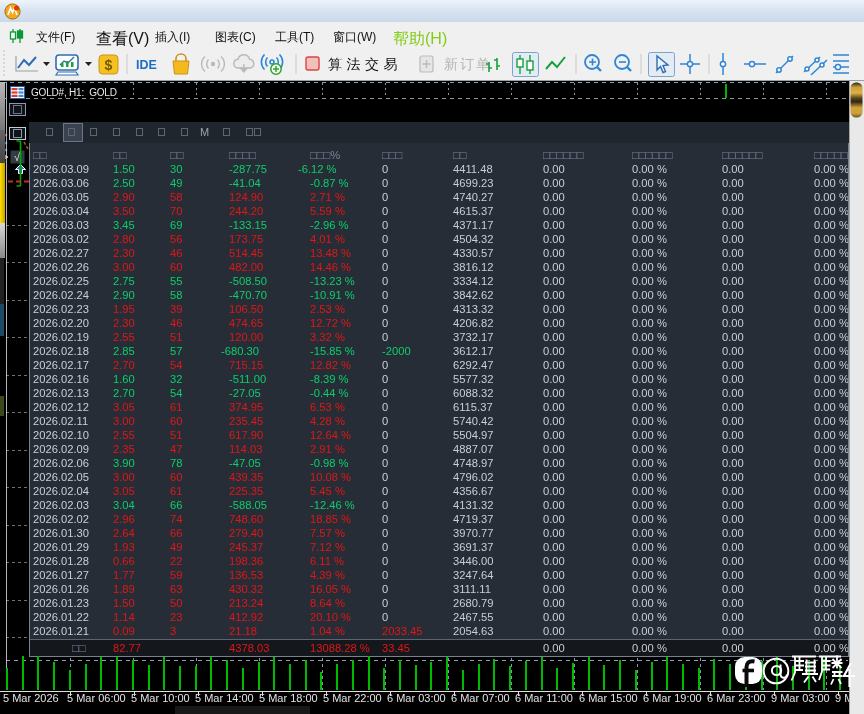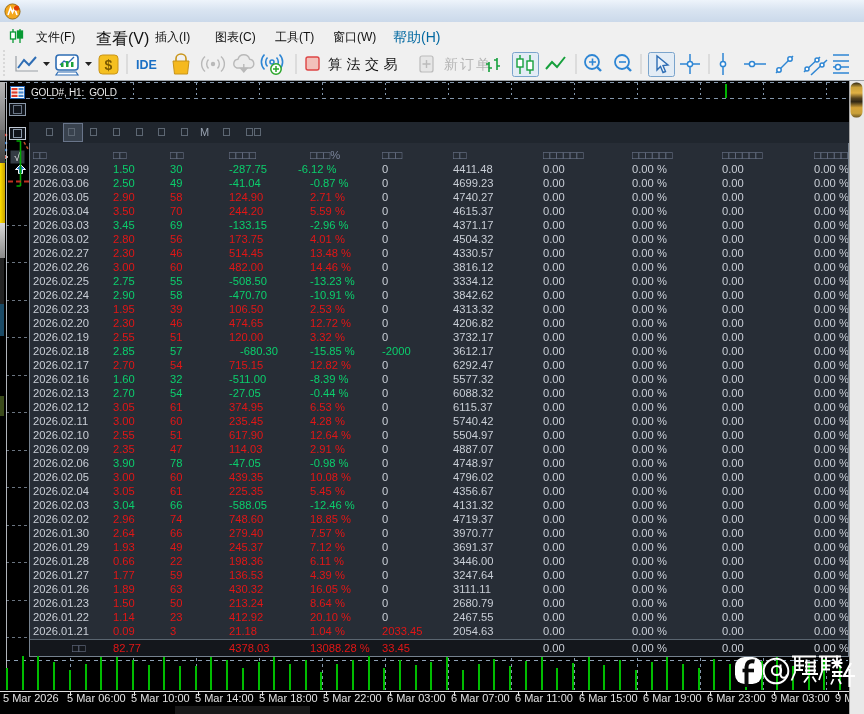--- a/index.html
+++ b/index.html
@@ -21,21 +21,21 @@
       </g>
 <rect x="1.5" y="3" width="5" height="7" fill="#fff" stroke="#089a34" stroke-width="1.3"></rect>
 <rect x="8.5" y="2" width="5" height="7" fill="#089a34" stroke="#089a34" stroke-width="1.3"></rect>
     </svg>
 <div class="ab" style="left:36px;top:29px;font-size:12px;color:#111">文件(F)</div>
 <div class="ab" style="left:96px;top:29px;font-size:16px;color:#111">查看(V)</div>
 <div class="ab" style="left:155px;top:29px;font-size:12px;color:#111">插入(I)</div>
 <div class="ab" style="left:215px;top:29px;font-size:12px;color:#111">图表(C)</div>
 <div class="ab" style="left:275px;top:29px;font-size:12px;color:#111">工具(T)</div>
 <div class="ab" style="left:333px;top:29px;font-size:12px;color:#111">窗口(W)</div>
-<div class="ab" style="left:393px;top:29px;font-size:14px;color:#0369a1">帮助(H)</div>
+<div class="ab" style="left:393px;top:29px;font-size:16px;color:#84cc16">帮助(H)</div>
 <div class="ab" style="left:0;top:48px;width:864px;height:33px;background:#f0f0f0;border-bottom:1px solid #9aa0a6"></div>
 <svg class="ab" style="left:0;top:48px" width="864" height="32" viewBox="0 0 864 32">
 <line x1="127" y1="6" x2="127" y2="26" stroke="#c8c8c8" stroke-width="1"></line>
 <line x1="296" y1="6" x2="296" y2="26" stroke="#c8c8c8" stroke-width="1"></line>
 <line x1="576" y1="6" x2="576" y2="26" stroke="#c8c8c8" stroke-width="1"></line>
 <line x1="641" y1="6" x2="641" y2="26" stroke="#c8c8c8" stroke-width="1"></line>
 <line x1="709" y1="6" x2="709" y2="26" stroke="#c8c8c8" stroke-width="1"></line>
 <line x1="4" y1="2" x2="4" y2="30" stroke="#c0c0c0" stroke-width="1" stroke-dasharray="2,2"></line>
 <path d="M18 20 L24 12 L29 17 L36 9" stroke="#2e6db4" stroke-width="2" fill="none"></path>
 <path d="M16 8 L16 23 L38 23" stroke="#9aa0a6" stroke-width="1.2" fill="none"></path>
@@ -369,21 +369,21 @@
 <div class="ab t11" style="left:280px;top:187px;color:#e21616">3.32 %</div>
 <div class="ab t11" style="left:352px;top:187px;color:#c9ced6">0</div>
 <div class="ab t11" style="left:423px;top:187px;color:#c9ced6">3732.17</div>
 <div class="ab t11" style="left:513px;top:187px;color:#c9ced6">0.00</div>
 <div class="ab t11" style="left:602px;top:187px;color:#c9ced6">0.00 %</div>
 <div class="ab t11" style="left:692px;top:187px;color:#c9ced6">0.00</div>
 <div class="ab t11" style="left:784px;top:187px;color:#c9ced6">0.00 %</div>
 <div class="ab t11" style="left:3px;top:201px;color:#c9ced6">2026.02.18</div>
 <div class="ab t11" style="left:83px;top:201px;color:#0bce6c">2.85</div>
 <div class="ab t11" style="left:140px;top:201px;color:#0bce6c">57</div>
-<div class="ab t11" style="left:210px;top:201px;color:#0bce6c">-680.30</div>
+<div class="ab t11" style="left:191px;top:201px;color:#0bce6c">-680.30</div>
 <div class="ab t11" style="left:280px;top:201px;color:#0bce6c">-15.85 %</div>
 <div class="ab t11" style="left:352px;top:201px;color:#0bce6c">-2000</div>
 <div class="ab t11" style="left:423px;top:201px;color:#c9ced6">3612.17</div>
 <div class="ab t11" style="left:513px;top:201px;color:#c9ced6">0.00</div>
 <div class="ab t11" style="left:602px;top:201px;color:#c9ced6">0.00 %</div>
 <div class="ab t11" style="left:692px;top:201px;color:#c9ced6">0.00</div>
 <div class="ab t11" style="left:784px;top:201px;color:#c9ced6">0.00 %</div>
 <div class="ab t11" style="left:3px;top:215px;color:#c9ced6">2026.02.17</div>
 <div class="ab t11" style="left:83px;top:215px;color:#e21616">2.70</div>
 <div class="ab t11" style="left:140px;top:215px;color:#e21616">54</div>

